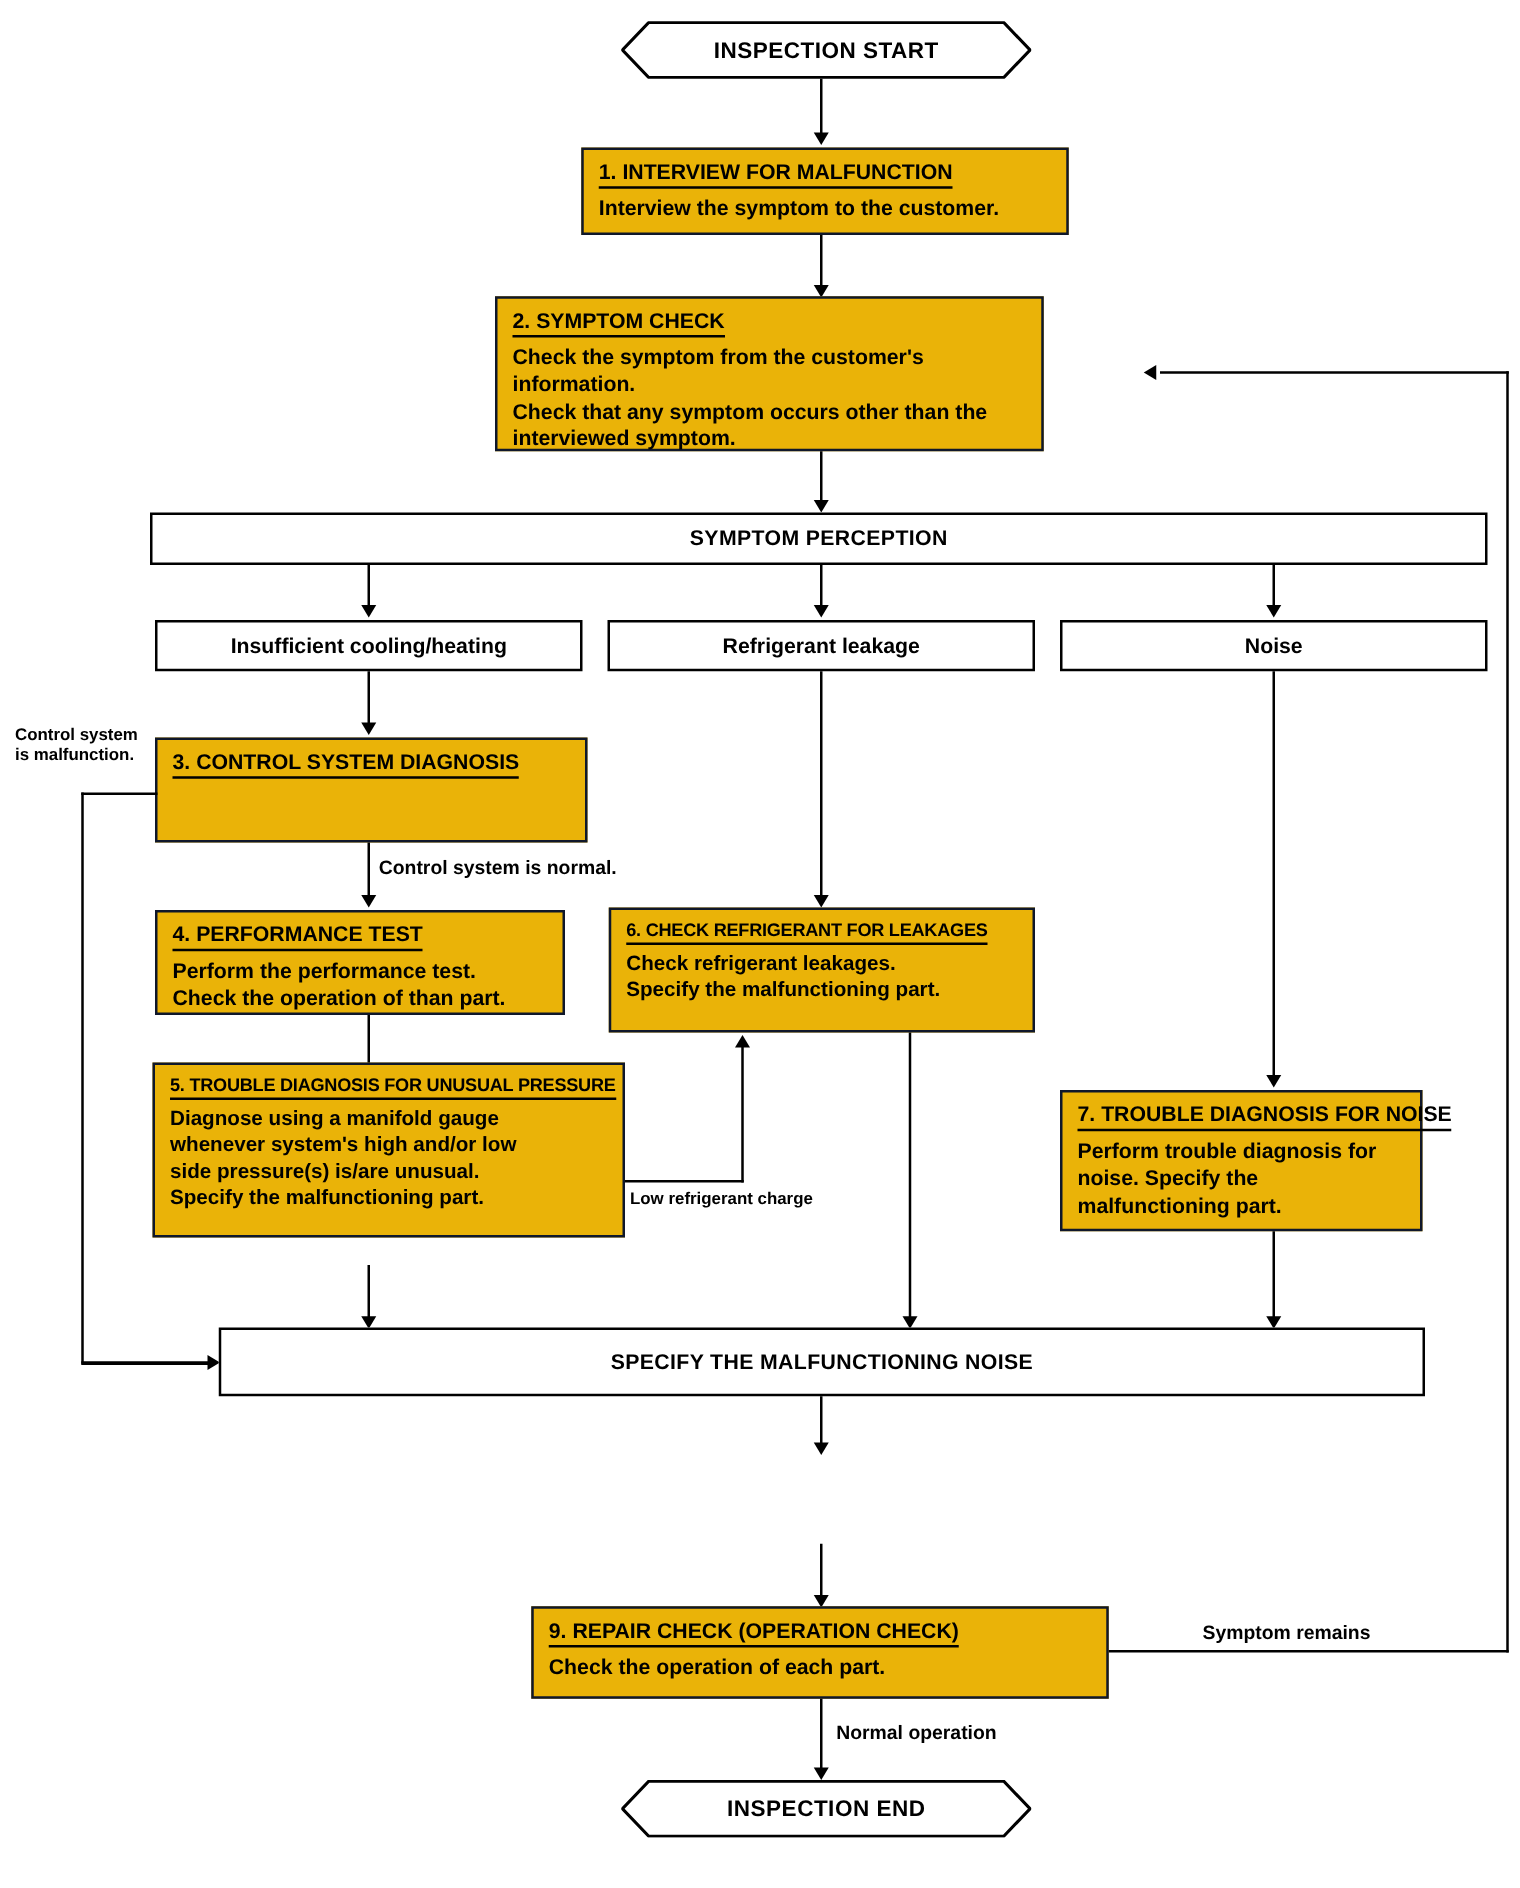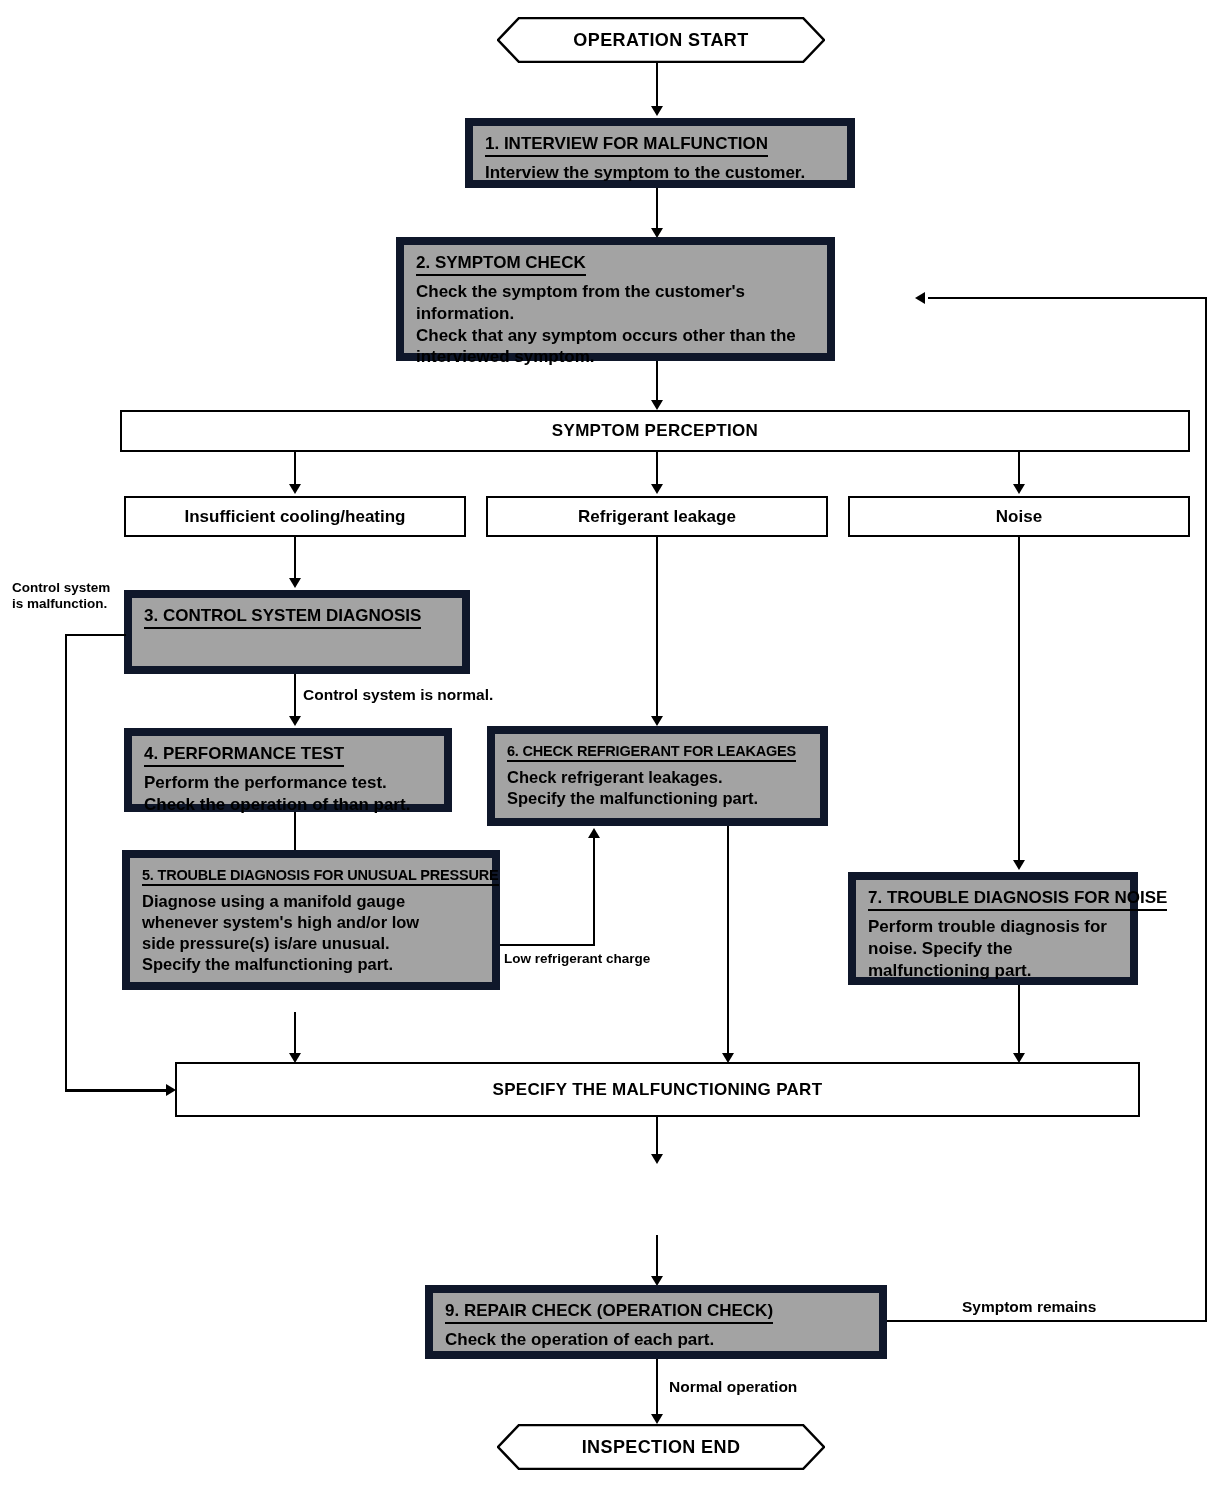--- a/index.html
+++ b/index.html
@@ -13,22 +13,22 @@
     height: 1510px;
     background: #ffffff;
     font-family: "Liberation Sans", sans-serif;
     color: #000000;
     overflow: hidden;
   }
   
   .box {
     position: absolute;
     box-sizing: border-box;
-    border: 8px solid #0f172a;
-    background: #a3a3a3;
+    border: 2px solid #0f172a;
+    background: #eab308;
   }
   .box .title {
     font-weight: bold;
     display: inline-block;
     border-bottom: 2px solid #000;
     padding-bottom: 1px;
     white-space: nowrap;
   }
   .box .body {
     font-weight: bold;
@@ -126,21 +126,21 @@
 </style>
 </head>
 <body>
 
 <div id="canvas">
 
   <div class="hex" style="left:497px; top:17px; width:328px; height:46px;">
     <svg width="328" height="46" viewBox="0 0 328 46">
       <polygon points="22,1 306,1 327,23 306,45 22,45 1,23" fill="#ffffff" stroke="#000000" stroke-width="2.5"></polygon>
     </svg>
-    <span>OPERATION START</span>
+    <span>INSPECTION START</span>
   </div>
 
   <div class="vline" style="left:656px; top:63px; height:45px;"></div>
   <div class="arrow-down" style="left:651px; top:106px;"></div>
 
   <div class="box t17" style="left:465px; top:118px; width:390px; height:70px;">
     <div class="pad">
       <div class="title">1. INTERVIEW FOR MALFUNCTION</div>
       <div class="body">Interview the symptom to the customer.</div>
     </div>
@@ -256,21 +256,21 @@
   <div class="vline" style="left:294px; top:1012px; height:48px;"></div>
   <div class="arrow-down" style="left:289px; top:1053px;"></div>
 
   <div class="vline" style="left:727px; top:826px; height:234px;"></div>
   <div class="arrow-down" style="left:722px; top:1053px;"></div>
 
   <div class="vline" style="left:1018px; top:985px; height:75px;"></div>
   <div class="arrow-down" style="left:1013px; top:1053px;"></div>
 
   <div class="plainbox caps" style="left:175px; top:1062px; width:965px; height:55px;">
-    <span>SPECIFY THE MALFUNCTIONING PART</span>
+    <span>SPECIFY THE MALFUNCTIONING NOISE</span>
   </div>
 
   <div class="vline" style="left:656px; top:1117px; height:44px;"></div>
   <div class="arrow-down" style="left:651px; top:1154px;"></div>
 
 
   <div class="vline" style="left:656px; top:1235px; height:48px;"></div>
   <div class="arrow-down" style="left:651px; top:1276px;"></div>
 
   <div class="box t17" style="left:425px; top:1285px; width:462px; height:74px;">

